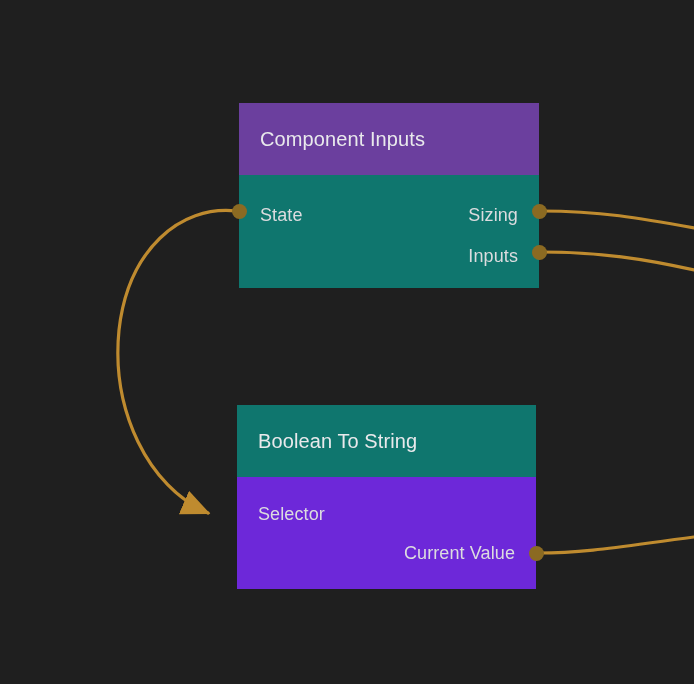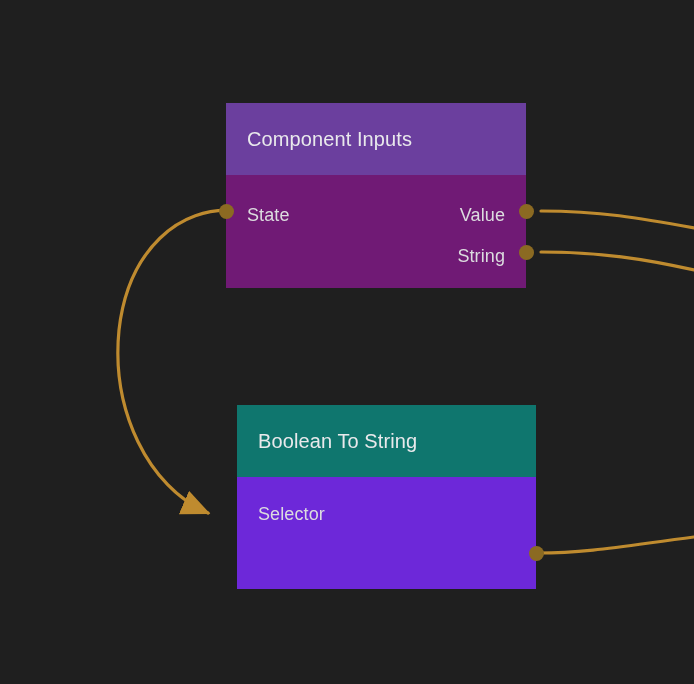--- a/index.html
+++ b/index.html
@@ -74,23 +74,23 @@
   .port-dot {
     position: absolute;
     z-index: 3;
     width: 15px;
     height: 15px;
     border-radius: 50%;
     background: #8b6a22;
   }
 
   
-  #node-component-inputs { left: 226px; top: 103px; width: 300px; height: 185px; }
+  #node-component-inputs { left: 239px; top: 103px; width: 300px; height: 185px; }
   #node-component-inputs .node-header { height: 72px; background: #6b3f9e; }
-  #node-component-inputs .node-body   { height: 113px; background: #701a75; }
+  #node-component-inputs .node-body   { height: 113px; background: #0f766e; }
 
   #node-boolean-to-string { left: 237px; top: 405px; width: 299px; height: 184px; }
   #node-boolean-to-string .node-header { height: 72px; background: #0f766e; }
   #node-boolean-to-string .node-body   { height: 112px; background: #6d28d9; }
 </style>
 </head>
 <body>
 
 <div id="canvas">
 
@@ -116,25 +116,25 @@
       <span class="node-title">Component Inputs</span>
     </div>
 
     <div class="node-body">
 
       <div class="port port-in" style="top: 28px;">
         <span class="port-label">State</span>
       </div>
 
       <div class="port port-out" style="top: 28px;">
-        <span class="port-label">Value</span>
+        <span class="port-label">Sizing</span>
       </div>
 
       <div class="port port-out" style="top: 69px;">
-        <span class="port-label">String</span>
+        <span class="port-label">Inputs</span>
       </div>
 
     </div>
 
     <span class="port-dot" style="left: -7.5px; top: 100.5px;"></span>
     <span class="port-dot" style="left: 292.5px; top: 100.5px;"></span>
     <span class="port-dot" style="left: 292.5px; top: 141.5px;"></span>
   </div>
 
   <div class="node" id="node-boolean-to-string">
@@ -142,19 +142,22 @@
     <div class="node-header">
       <span class="node-title">Boolean To String</span>
     </div>
 
     <div class="node-body">
 
       <div class="port port-in" style="top: 25px;">
         <span class="port-label">Selector</span>
       </div>
 
+      <div class="port port-out" style="top: 64px;">
+        <span class="port-label">Current Value</span>
+      </div>
 
     </div>
 
     <span class="port-dot" style="left: 291.5px; top: 140.5px;"></span>
   </div>
 
 </div>
 
 </body></html>

